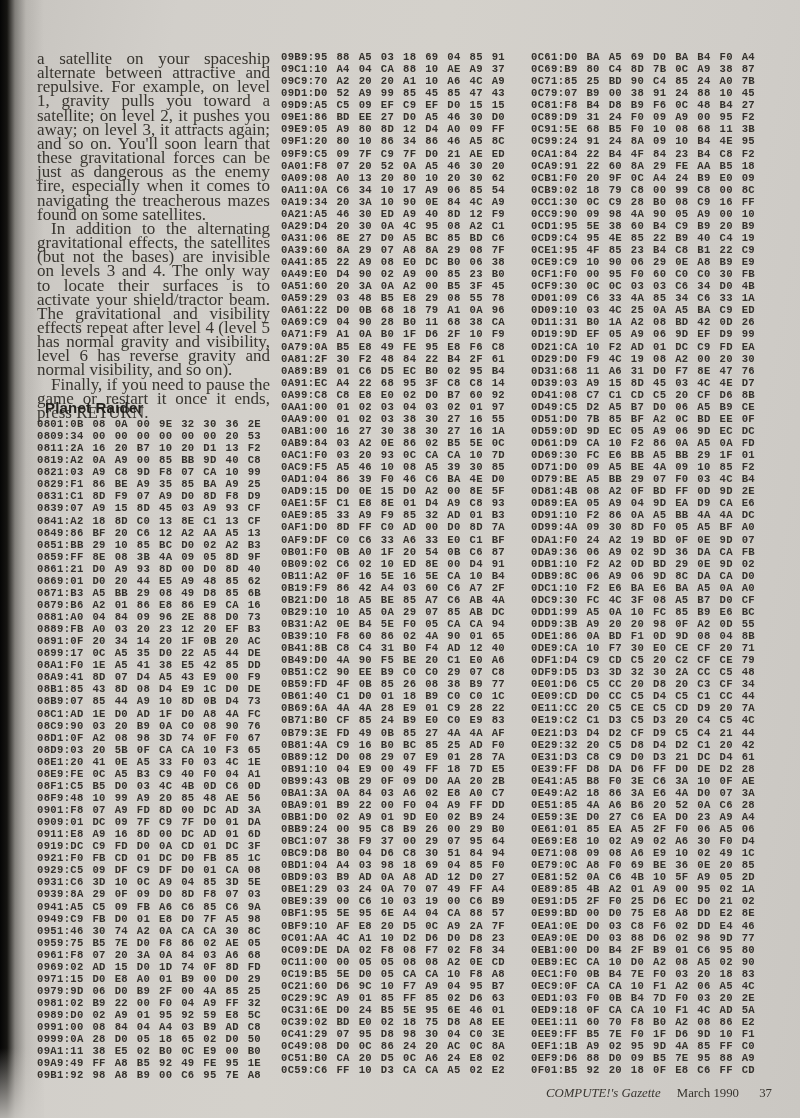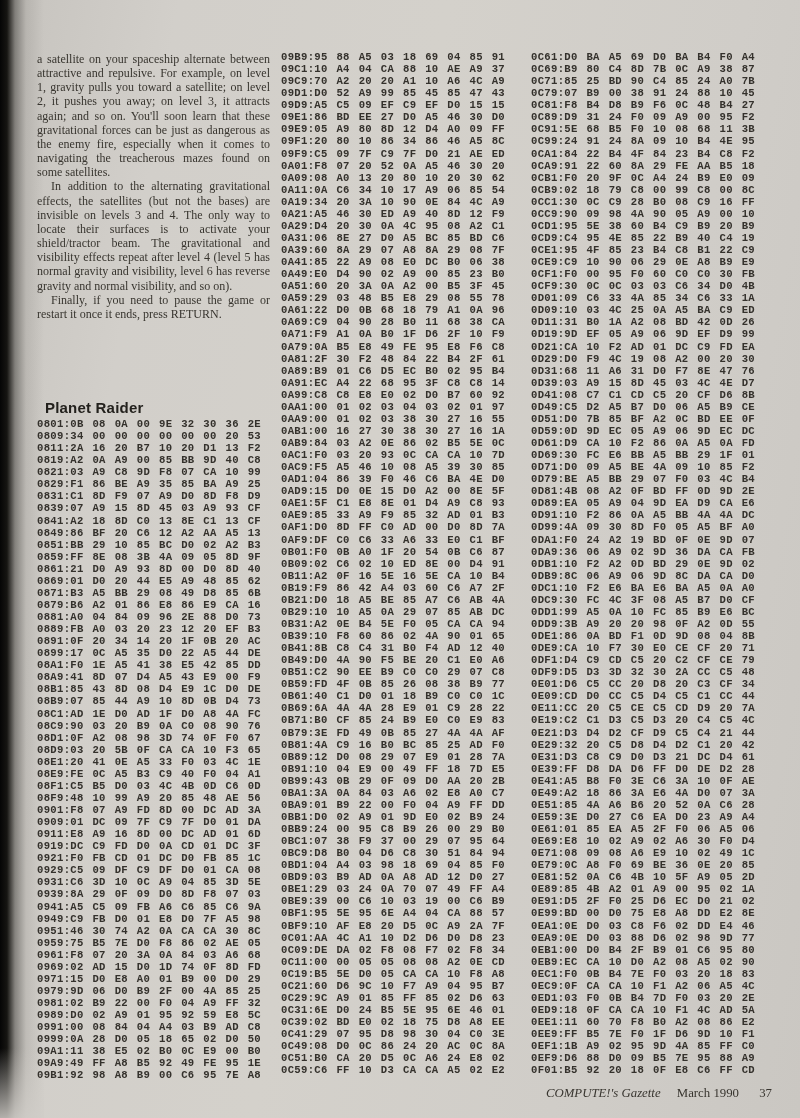--- a/index.html
+++ b/index.html
@@ -10,21 +10,21 @@
   .edge {
     position:absolute; left:0; top:0; width:44px; height:100%;
     background: linear-gradient(to right, #050505 0px, #161512 7px, rgba(70,68,64,0.55) 15px, rgba(140,137,132,0.28) 26px, rgba(200,197,192,0) 44px);
   }
   .edge-bottom-fade {
     position:absolute; left:0; bottom:0; width:44px; height:70px;
     background: linear-gradient(to top, rgba(208,205,200,0.85), rgba(208,205,200,0));
   }
   .col-left-text {
     position:absolute; left:37px; top:52px; width:233px;
-    font-family:"Liberation Serif", serif; font-size:12px; line-height:14.15px;
+    font-family:"Liberation Serif", serif; font-size:17px; line-height:14.15px;
     color:#38352f; text-align:justify;
   }
   .para { margin:0; }
   .para.indent { text-indent:14px; }
   .listing-title {
     position:absolute; left:37px; top:391px; margin:8px;
     font-family:"Liberation Sans", sans-serif; font-weight:bold; font-size:15px;
     letter-spacing:0.2px; color:#23211d;
   }
   .hex {

